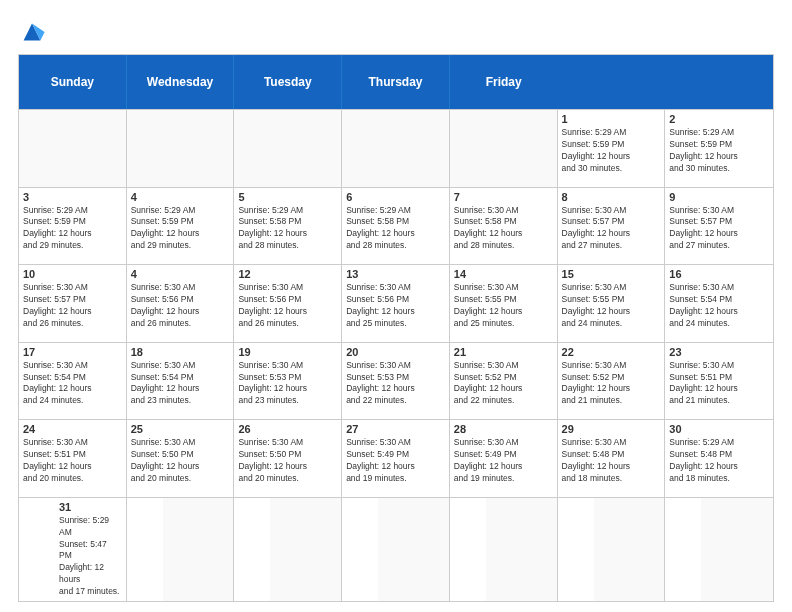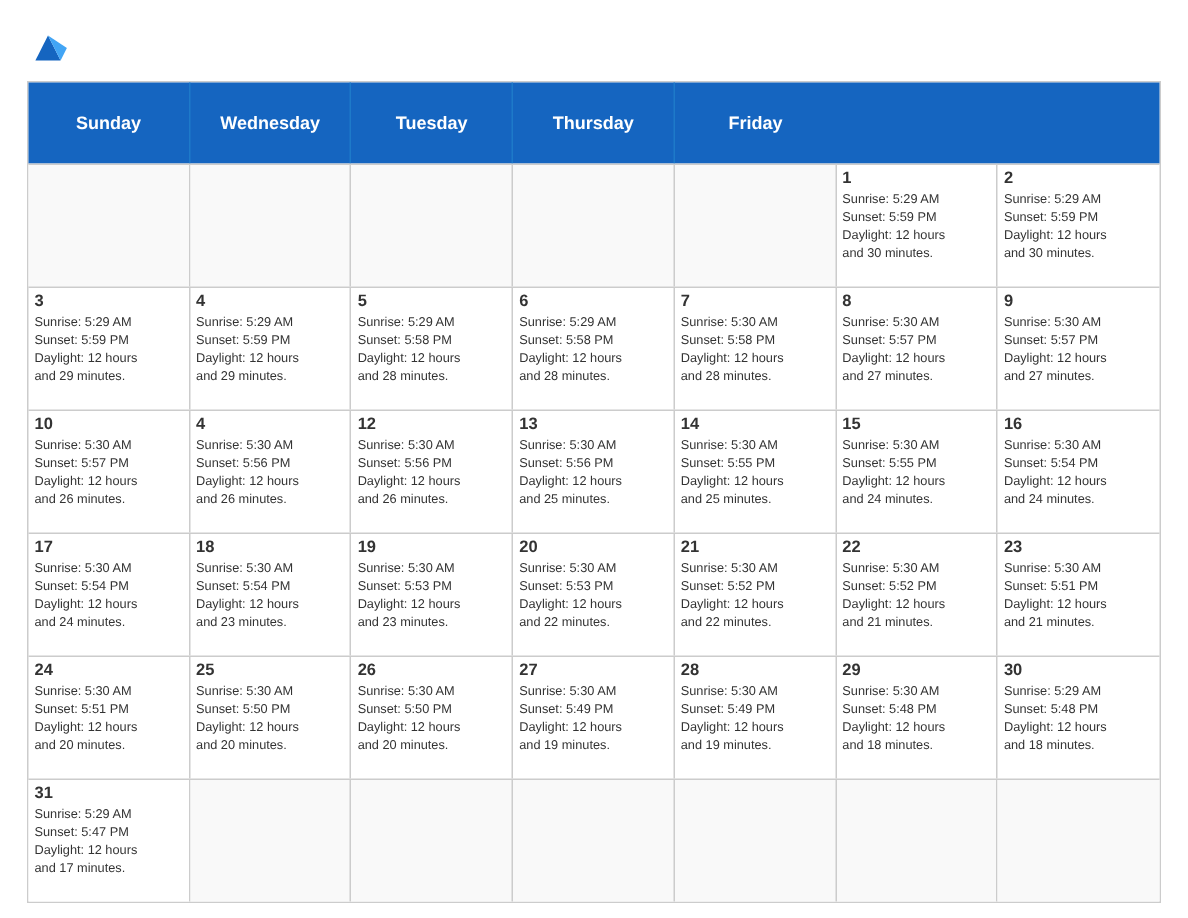--- a/index.html
+++ b/index.html
@@ -101,20 +101,21 @@
       display: block;
       margin-bottom: 2px;
     }
     .day-info {
       font-size: 8.5px;
       line-height: 1.4;
       color: #333;
     }
     .cal-row:last-child .cal-cell {
       background: #f9f9f9;
+      margin-left: 36px;
     }
     .cal-row.row6 .cal-cell.has-data {
       background: #fff;
     }
   </style>
 </head>
 <body>
 
 <div class="page">
   <div class="header">

